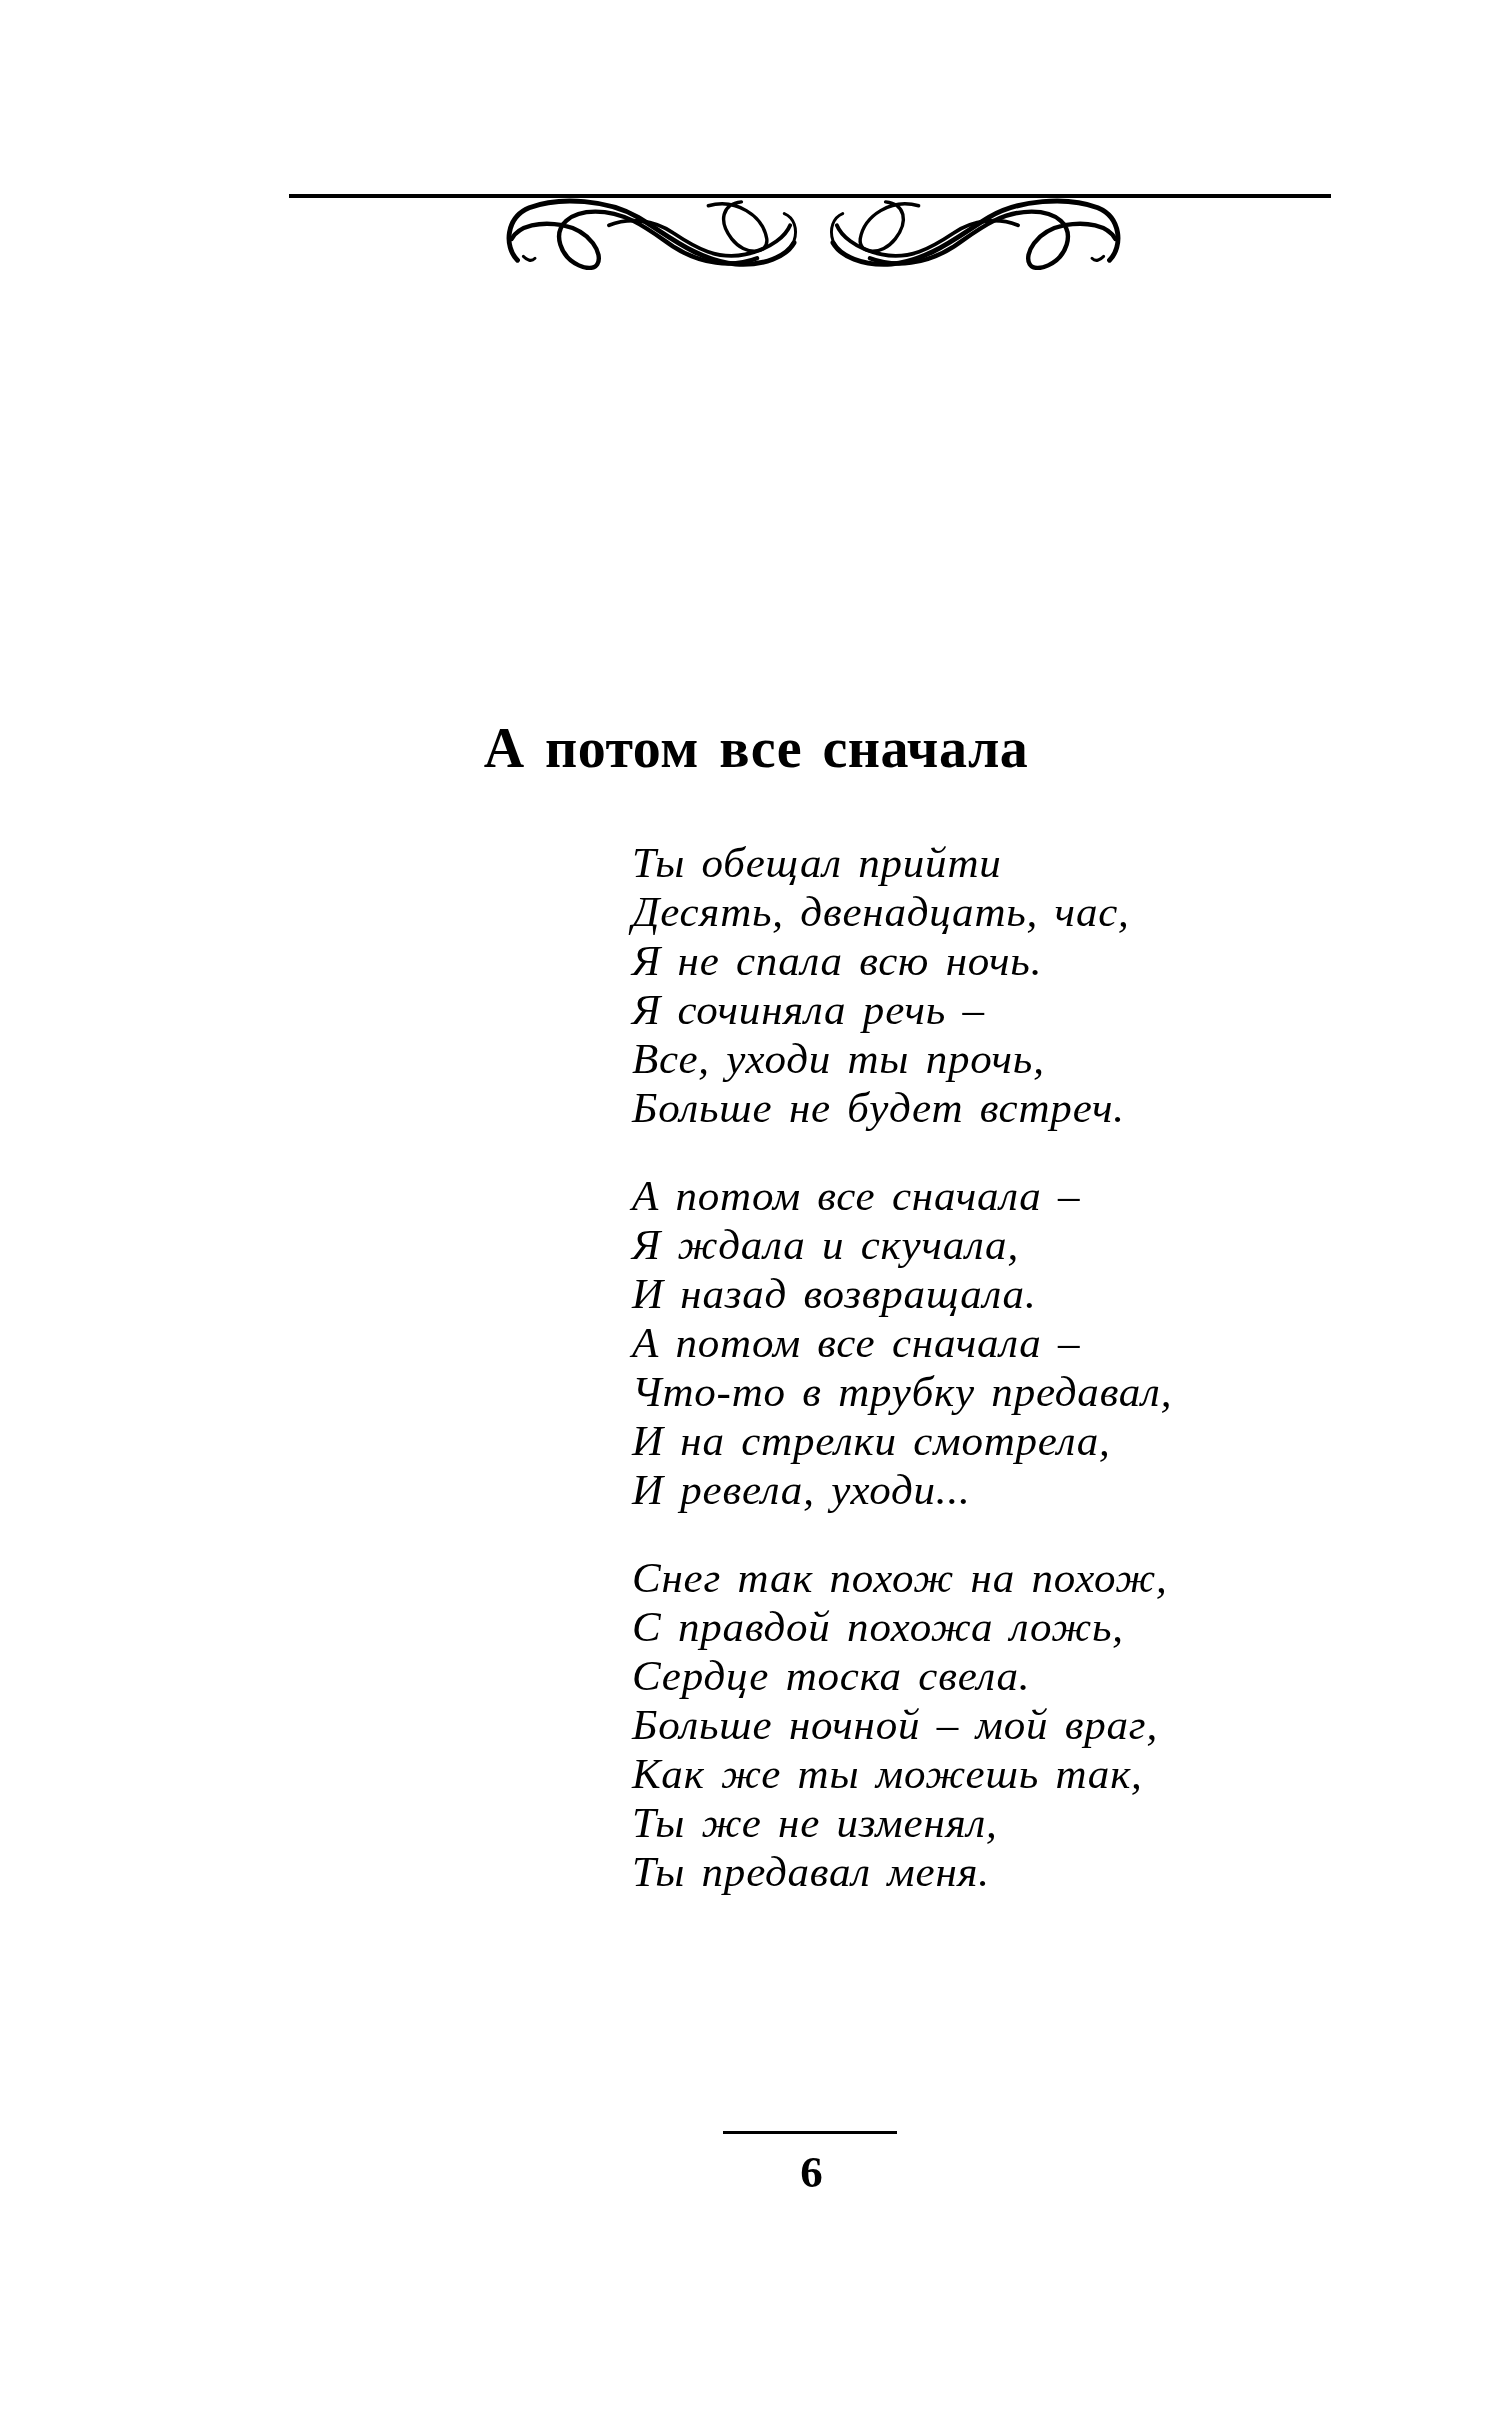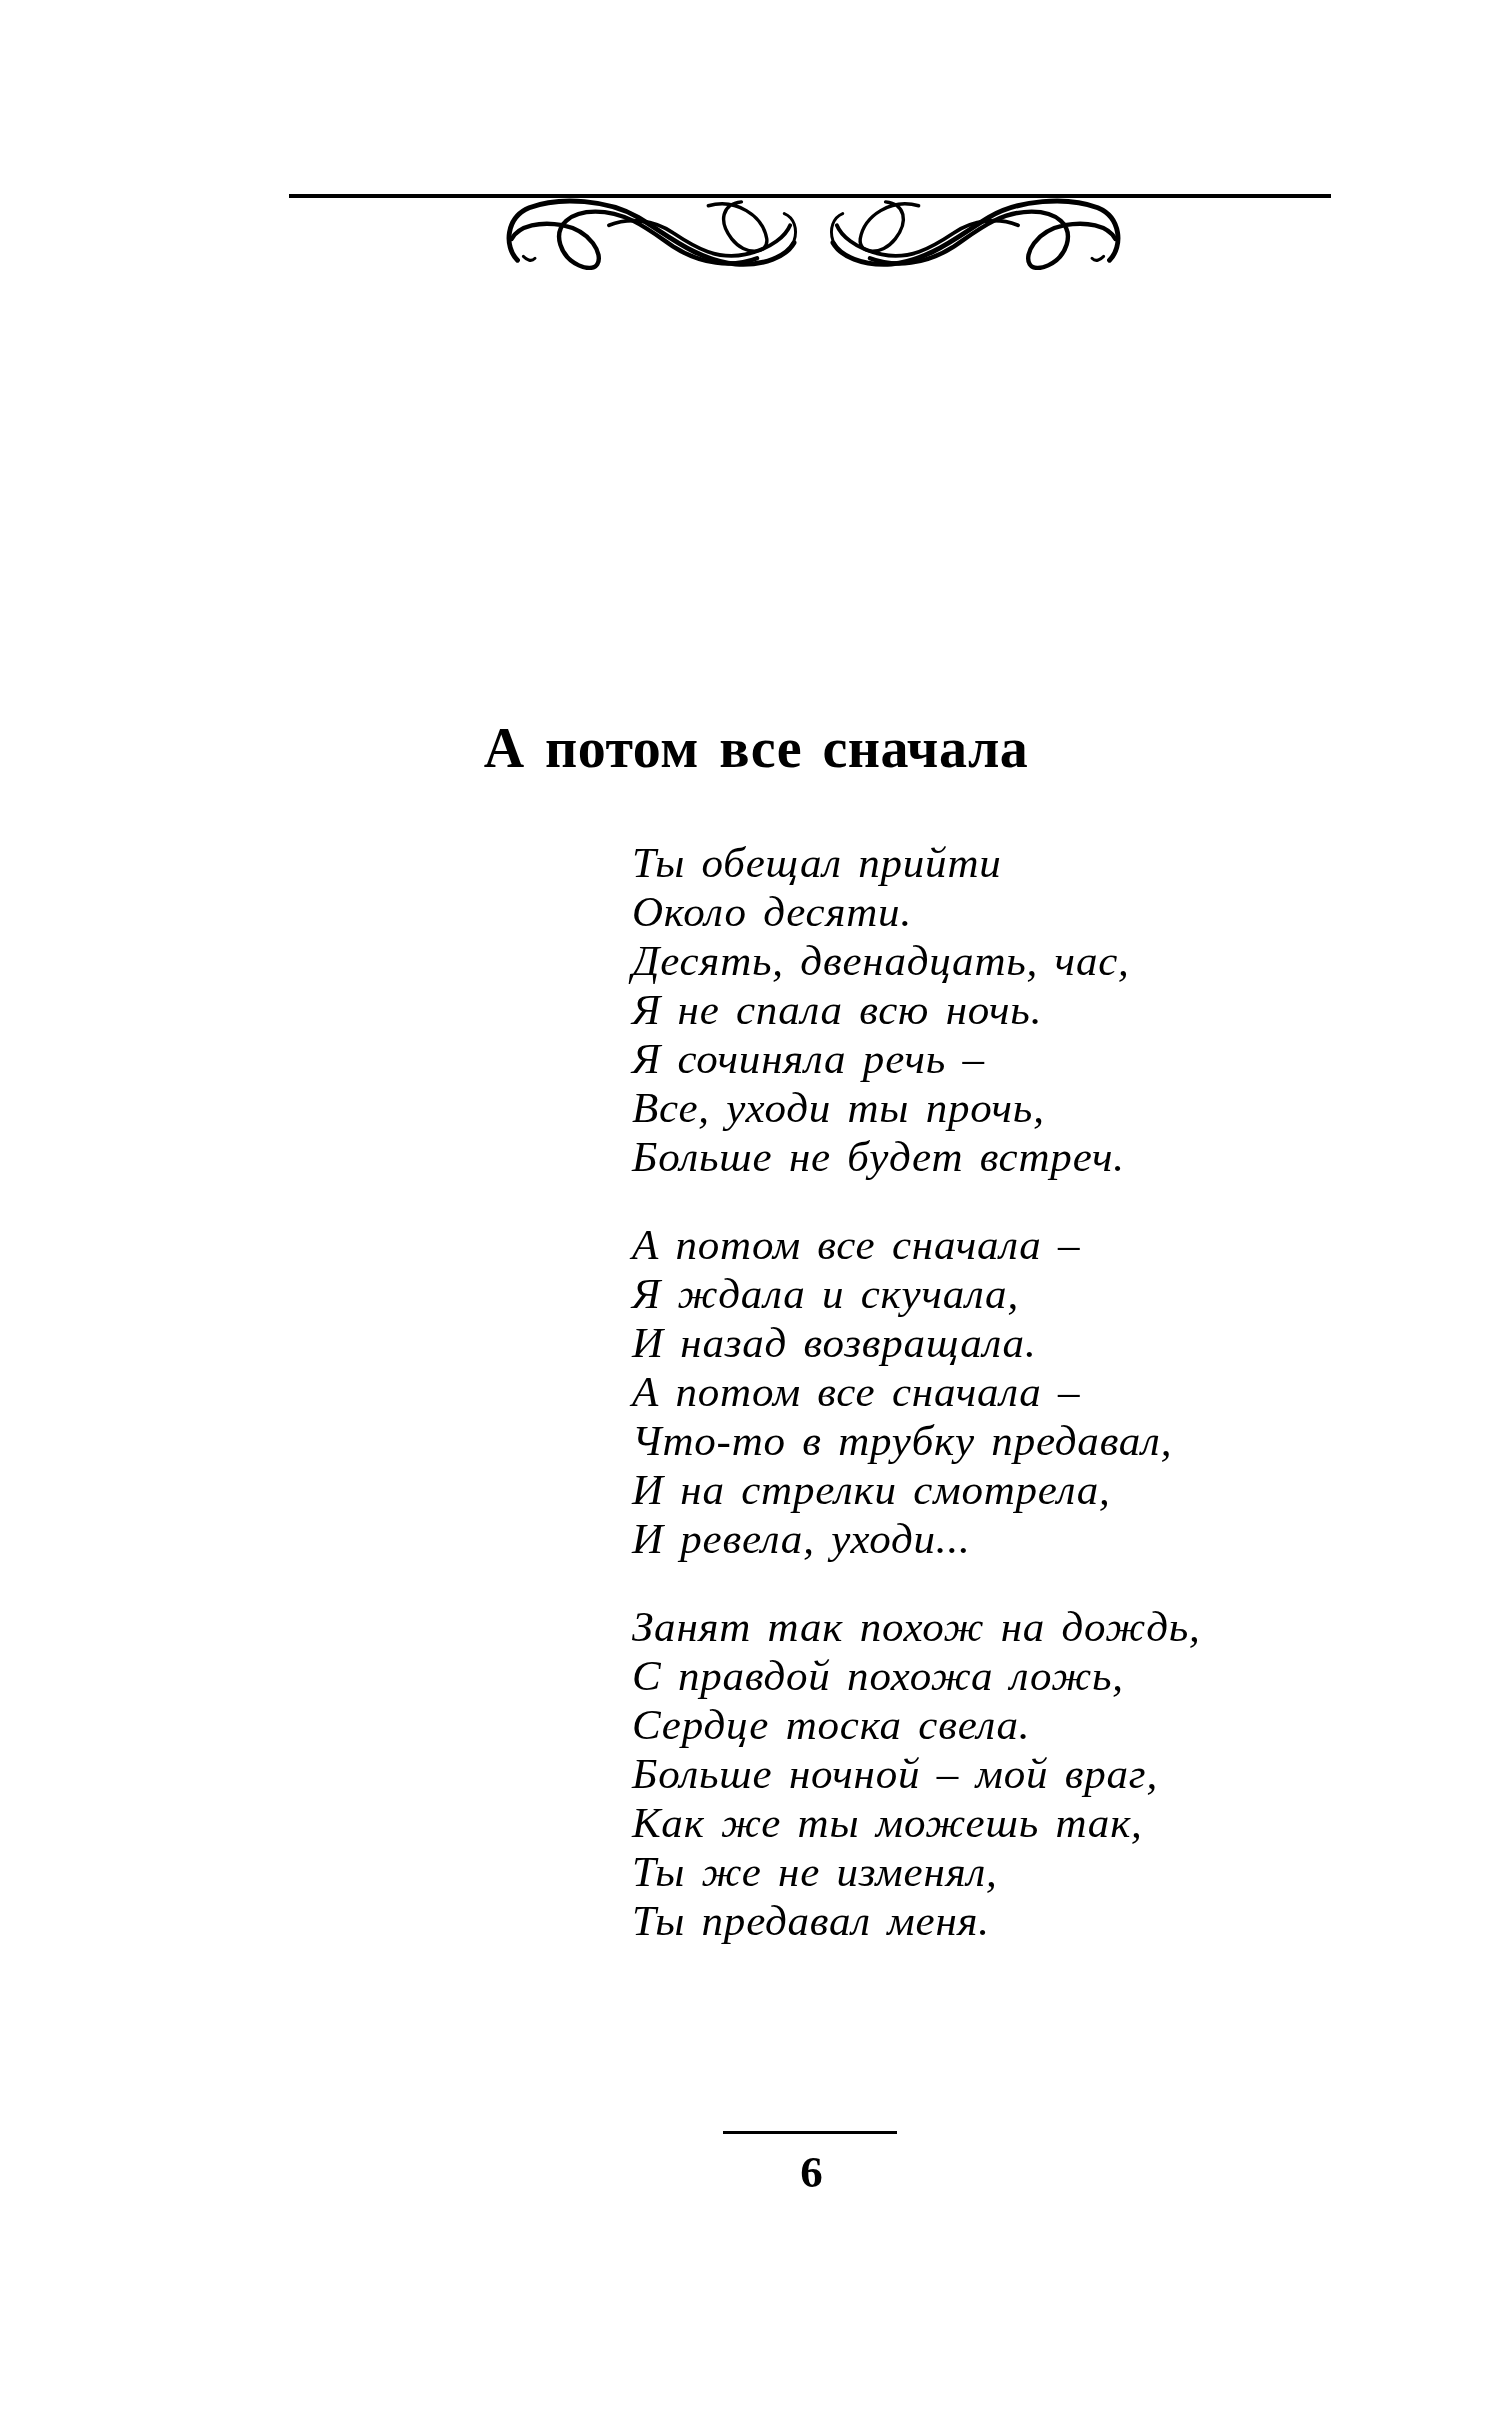--- a/index.html
+++ b/index.html
@@ -119,38 +119,37 @@
       <path d="M22 62 C26 66 30 68 34 64" stroke-width="3"></path>
     </g>
   </svg>
 </div>
 
 <h1 class="title">А потом все сначала</h1>
 
 <div class="poem">
   <div class="stanza">
     <span class="line">Ты обещал прийти</span>
-    <span class="line">Около десяти.</span>
     <span class="line">Десять, двенадцать, час,</span>
     <span class="line">Я не спала всю ночь.</span>
     <span class="line">Я сочиняла речь –</span>
     <span class="line">Все, уходи ты прочь,</span>
     <span class="line">Больше не будет встреч.</span>
   </div>
   <div class="stanza">
     <span class="line">А потом все сначала –</span>
     <span class="line">Я ждала и скучала,</span>
     <span class="line">И назад возвращала.</span>
     <span class="line">А потом все сначала –</span>
     <span class="line">Что-то в трубку предавал,</span>
     <span class="line">И на стрелки смотрела,</span>
     <span class="line">И ревела, уходи...</span>
   </div>
   <div class="stanza">
-    <span class="line">Занят так похож на дождь,</span>
+    <span class="line">Снег так похож на похож,</span>
     <span class="line">С правдой похожа ложь,</span>
     <span class="line">Сердце тоска свела.</span>
     <span class="line">Больше ночной – мой враг,</span>
     <span class="line">Как же ты можешь так,</span>
     <span class="line">Ты же не изменял,</span>
     <span class="line">Ты предавал меня.</span>
   </div>
 </div>
 
 <div class="bottom-rule"></div>

